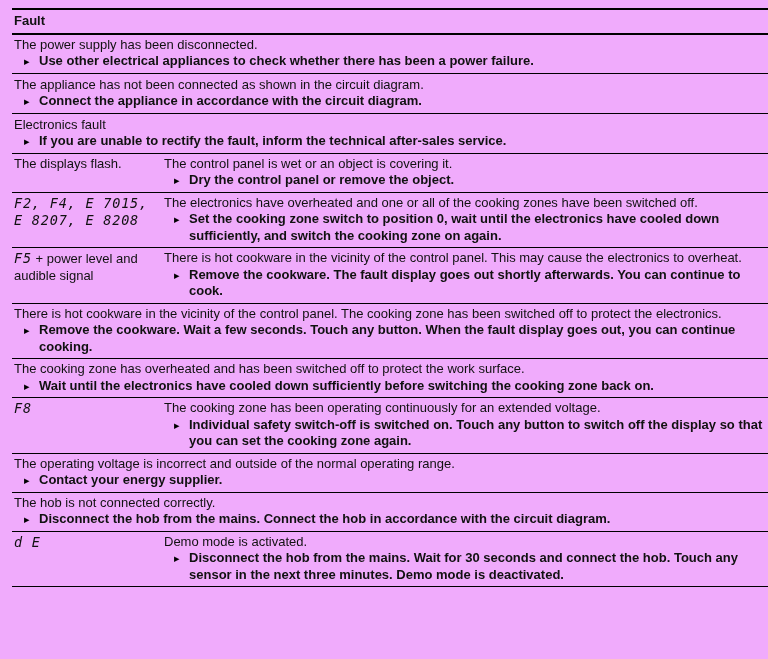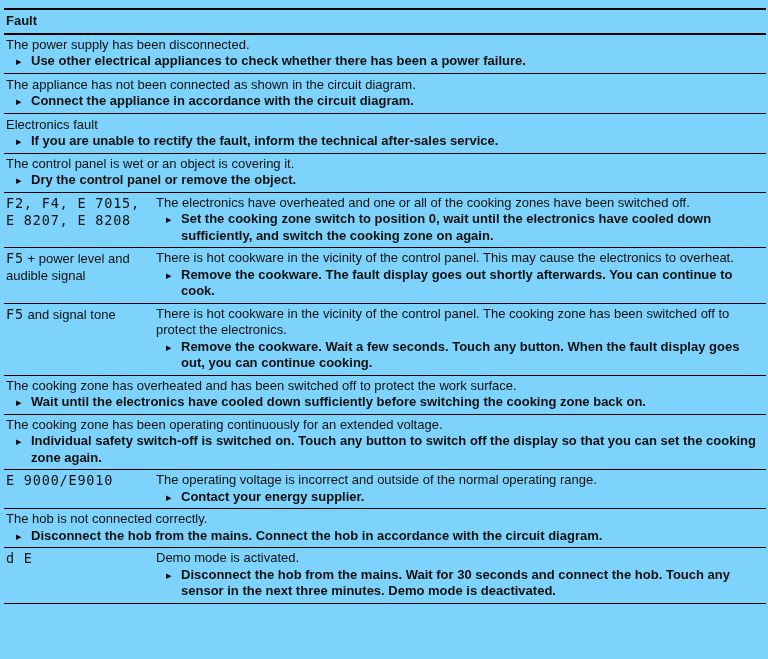--- a/index.html
+++ b/index.html
@@ -5,22 +5,22 @@
   * { box-sizing: border-box; }
   html, body { margin: 0; padding: 0; background: #ffffff; }
   body {
     font-family: "Liberation Sans", sans-serif;
     color: #111111;
     -webkit-font-smoothing: antialiased;
   }
   .page {
     width: 768px;
     height: 659px;
-    padding: 8px 2px 0 4px;
-    background: #7dd3fc;
+    padding: 8px 2px 0 12px;
+    background: #f0abfc;
     overflow: hidden;
   }
   .table {
     width: 762px;
     border-top: 2px solid #000;
     font-size: 13px;
     line-height: 16.5px;
   }
   .row {
     display: flex;
@@ -51,20 +51,21 @@
     color: #000;
   }
   .action-text { flex: 1; font-weight: bold; }
   .block-sep {
     height: 0;
     border-top: 1px solid #000;
     margin: 3px -4px 3px -2px;
   }
   .seg {
     font-family: "DejaVu Sans Mono", monospace;
+    font-style: italic;
     font-size: 13.5px;
     letter-spacing: 0.8px;
   }
 </style>
 </head>
 <body>
 
 <div class="page">
   <div class="table">
 
@@ -88,20 +89,23 @@
         <div class="block-sep"></div>
         <div class="cause-line">Electronics fault</div>
         <div class="action-line">
           <span class="bullet">▸</span>
           <span class="action-text">If you are unable to rectify the fault, inform the technical after-sales service.</span>
         </div>
       </div>
     </div>
 
     <div class="row">
+      <div class="fault-cell">
+        <span>The displays flash.</span>
+      </div>
       <div class="cause-cell">
         <div class="cause-line">The control panel is wet or an object is covering it.</div>
         <div class="action-line">
           <span class="bullet">▸</span>
           <span class="action-text">Dry the control panel or remove the object.</span>
         </div>
       </div>
     </div>
 
     <div class="row">
@@ -124,56 +128,53 @@
       <div class="cause-cell">
         <div class="cause-line">There is hot cookware in the vicinity of the control panel. This may cause the electronics to overheat.</div>
         <div class="action-line">
           <span class="bullet">▸</span>
           <span class="action-text">Remove the cookware. The fault display goes out shortly afterwards. You can continue to cook.</span>
         </div>
       </div>
     </div>
 
     <div class="row">
-      <div class="fault-cell">
-        <span class="seg">F5</span><span> and signal tone</span>
-      </div>
       <div class="cause-cell">
         <div class="cause-line">There is hot cookware in the vicinity of the control panel. The cooking zone has been switched off to protect the electronics.</div>
         <div class="action-line">
           <span class="bullet">▸</span>
           <span class="action-text">Remove the cookware. Wait a few seconds. Touch any button. When the fault display goes out, you can continue cooking.</span>
         </div>
       </div>
     </div>
 
     <div class="row">
       <div class="cause-cell">
         <div class="cause-line">The cooking zone has overheated and has been switched off to protect the work surface.</div>
         <div class="action-line">
           <span class="bullet">▸</span>
           <span class="action-text">Wait until the electronics have cooled down sufficiently before switching the cooking zone back on.</span>
         </div>
       </div>
     </div>
 
     <div class="row">
+      <div class="fault-cell">
+        <span class="seg">F8</span>
+      </div>
       <div class="cause-cell">
         <div class="cause-line">The cooking zone has been operating continuously for an extended voltage.</div>
         <div class="action-line">
           <span class="bullet">▸</span>
           <span class="action-text">Individual safety switch-off is switched on. Touch any button to switch off the display so that you can set the cooking zone again.</span>
         </div>
       </div>
     </div>
 
     <div class="row">
-      <div class="fault-cell">
-        <span class="seg">E 9000/E9010</span>
-      </div>
       <div class="cause-cell">
         <div class="cause-line">The operating voltage is incorrect and outside of the normal operating range.</div>
         <div class="action-line">
           <span class="bullet">▸</span>
           <span class="action-text">Contact your energy supplier.</span>
         </div>
       </div>
     </div>
 
     <div class="row">

